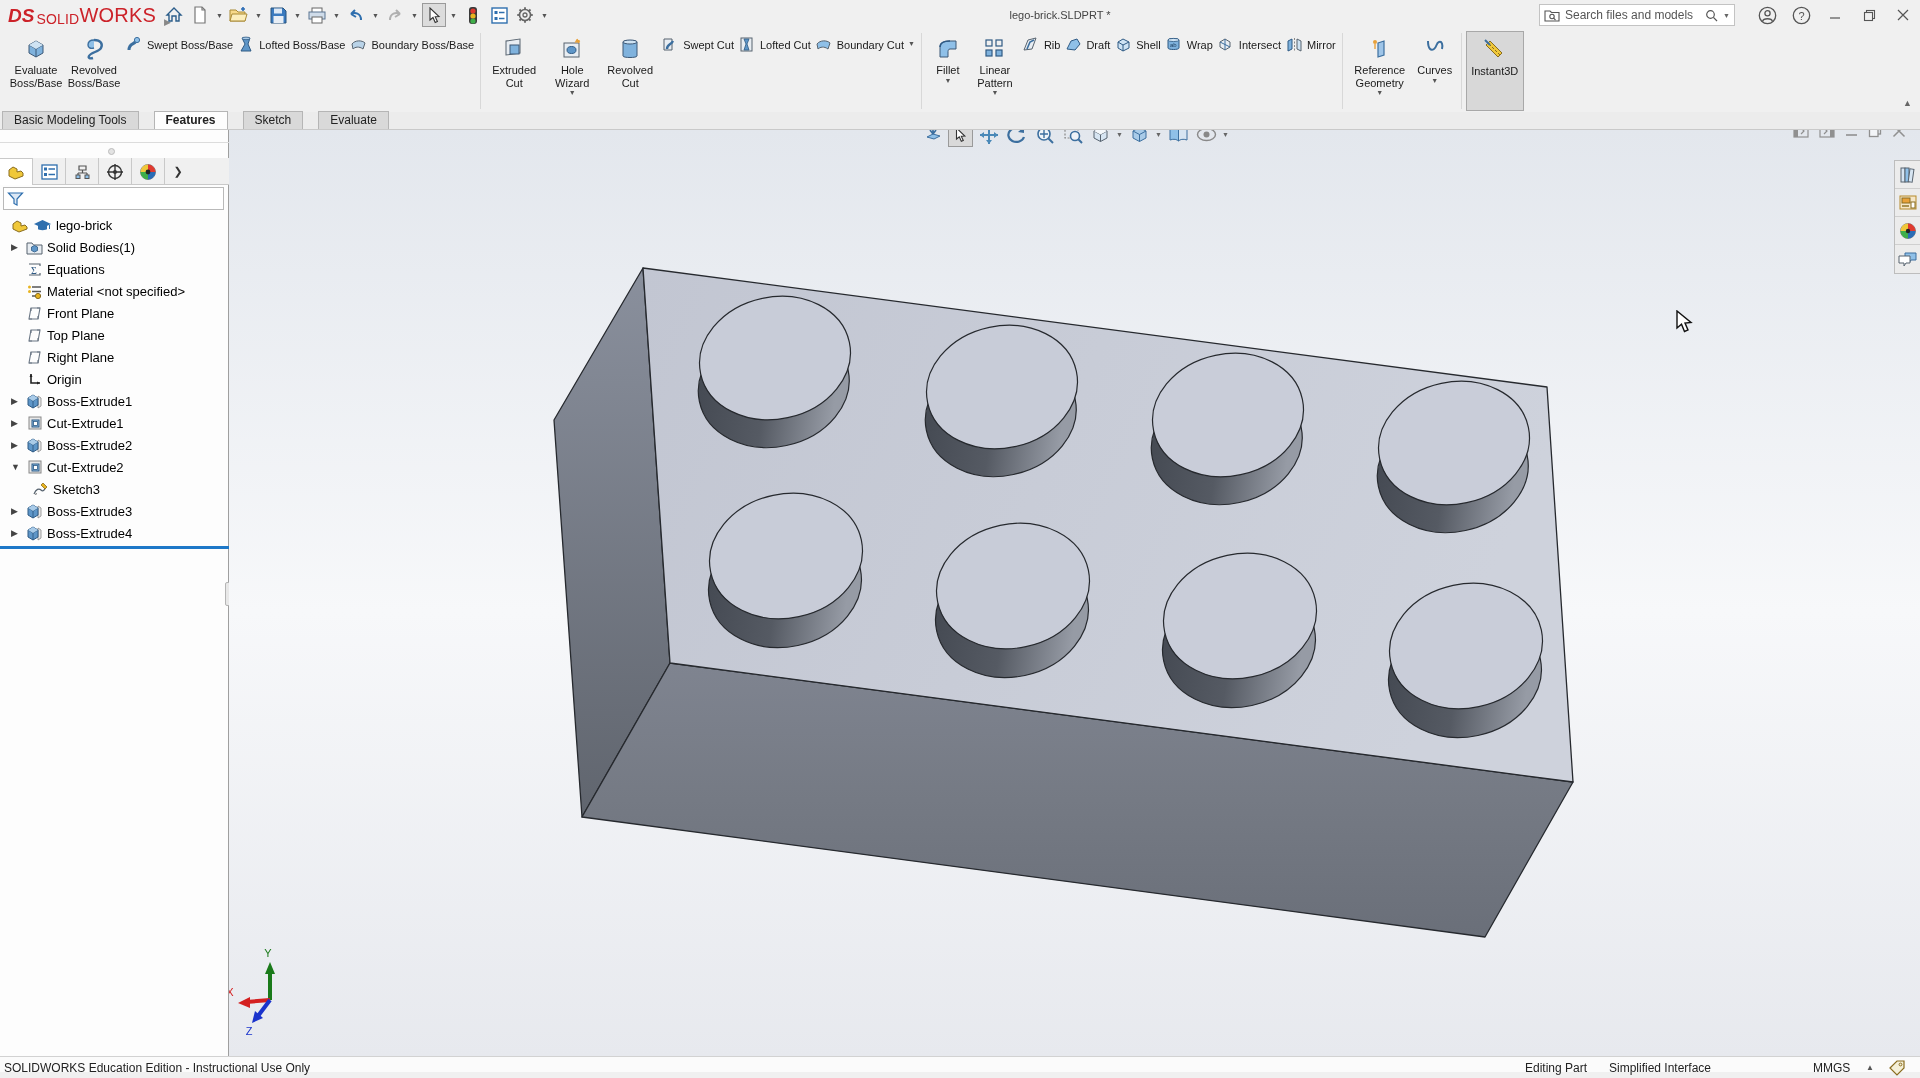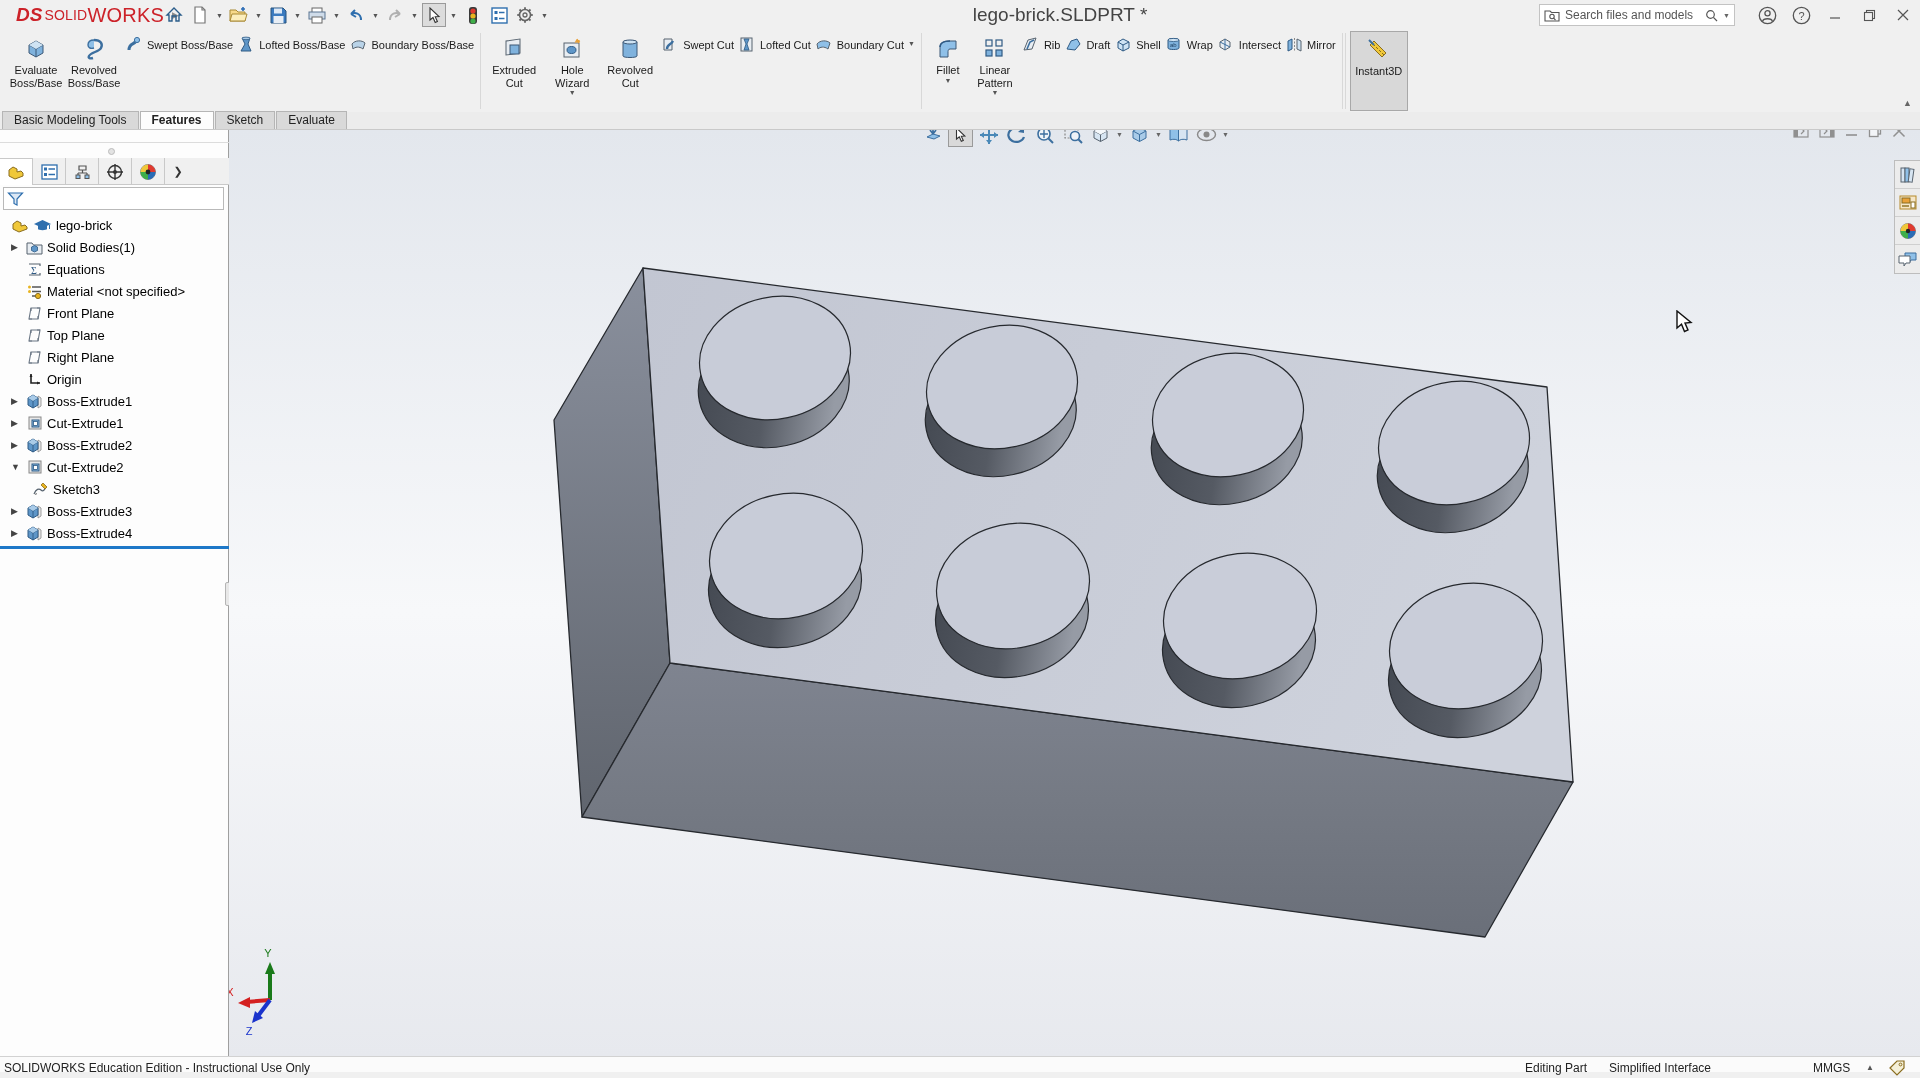--- a/index.html
+++ b/index.html
@@ -1,48 +1,48 @@
 <!DOCTYPE html>
 <html><head>
 <meta charset="utf-8">
 <style>
 *{margin:0;padding:0;box-sizing:border-box}
 body{font-family:"Liberation Sans",sans-serif;width:1920px;height:1078px;overflow:hidden;background:#f0f0f0}
 #app{position:relative;width:1920px;height:1078px}
 
 .titlebar{position:absolute;left:0;top:0;width:1920px;height:30px;background:#f0f0f0;display:flex;align-items:center}
-.logo{display:flex;align-items:center;padding-left:16px;width:150px}
+.logo{display:flex;align-items:flex-end;padding-left:8px;width:150px}
 .logo-ds{font-style:italic;font-weight:bold;font-size:19px;color:#cc2229;margin-right:2px}
 .logo-solid{font-weight:normal;font-size:14px;color:#cc2229;letter-spacing:.2px}
 .logo-works{font-size:20px;color:#cc2229;letter-spacing:.2px}
 .logo-arrow{color:#888;font-size:9px;margin-left:8px}
 .qat{display:flex;align-items:center;gap:2px;margin-left:12px}
 .qbtn{width:24px;height:24px;display:flex;align-items:center;justify-content:center}
 .qdd{width:11px;height:24px;display:flex;align-items:center;justify-content:center;color:#555;font-size:7px}
 .qbtn.pressed{background:#dcdcdc;border:1px solid #9a9a9a}
-.tb-title{position:absolute;left:930px;top:0;width:260px;height:30px;display:flex;align-items:center;justify-content:center;font-size:19px;color:#444}
+.tb-title{position:absolute;left:930px;top:0;width:260px;height:30px;display:flex;align-items:center;justify-content:center;font-size:11px;color:#444}
 .searchbox{position:absolute;left:1539px;top:4px;width:196px;height:22px;background:#fff;border:1px solid #c3c3c3;display:flex;align-items:center;font-size:12px;color:#666;padding:0 4px;gap:5px}
 .searchbox .ph{flex:1;color:#555}
 .tb-right{position:absolute;right:0;top:0;height:30px;display:flex;align-items:center}
 .tbicon{width:34px;height:30px;display:flex;align-items:center;justify-content:center;color:#555}
 
 .ribbon{position:absolute;left:0;top:30px;width:1920px;height:82px;background:#f0f0f0;display:flex;padding-left:4px}
 .rgroup{display:flex;align-items:flex-start;padding:1px 3px}
 .rsep{width:1px;background:#d8d8d8;margin:3px 1px}
 .rbig{width:58px;display:flex;flex-direction:column;align-items:center;text-align:center;font-size:11px;line-height:12.5px;color:#1a1a1a;padding-top:3px;height:80px}
 .rbig .ric{height:30px;display:flex;align-items:center;justify-content:center}
 .rbig.pressed{background:#d8d8d8;border:1px solid #a8a8a8}
 .rstack{display:flex;flex-direction:row;padding-top:3px}
 .rsmall{display:flex;align-items:center;height:21px;font-size:11px;color:#1a1a1a;gap:4px;padding:0 2px}
 .rsmall .ric{width:18px;display:flex;justify-content:center}
 .rdd{font-size:7px;color:#555;text-align:center;height:10px;line-height:8px}
 .ribbon-collapse{position:absolute;right:8px;top:98px;color:#666;font-size:9px}
 
 .tabrow{position:absolute;left:0;top:112px;width:1920px;height:18px;background:#ececec;display:flex;align-items:flex-end;padding-left:2px;border-bottom:1px solid #c9c9c9}
-.tab{height:18px;padding:1px 11px 2px;background:#d9d9d9;border:1px solid #b5b5b5;border-bottom:none;font-size:12px;color:#222;margin-right:1px;display:flex;align-items:center}
+.tab{height:18px;padding:1px 11px 2px;background:#d9d9d9;border:1px solid #b5b5b5;border-bottom:none;font-size:12px;color:#222;margin-right:15px;display:flex;align-items:center}
 .tab.active{background:#fdfdfd;font-weight:bold}
 
 .main{position:absolute;left:0;top:130px;width:1920px;height:926px;display:flex}
 .lpanel{position:relative;width:229px;height:926px;background:#fdfdfd;border-right:1px solid #9f9f9f}
 .lp-dot{position:absolute;left:108px;top:18px;width:7px;height:7px;border-radius:50%;background:#e3e3e3;border:1px solid #bbb}
 .lp-topline{position:absolute;left:0;top:12px;width:229px;height:1px;background:#dcdcdc}
 .fmtabs{position:absolute;left:0;top:28px;width:229px;height:27px;display:flex;border-bottom:1px solid #c9c9c9;background:#f0f0f0}
 .fmtab{width:33px;height:27px;display:flex;align-items:center;justify-content:center;border-right:1px solid #c9c9c9}
 .fmtab.active{background:#fff;border-top:1px solid #c9c9c9}
 .fmtab.more{width:26px;border-right:none;color:#333;font-size:11px}
@@ -416,20 +416,42 @@
                 <path d="M2 5 L6 3 L6 13 L2 15 Z" fill="#7fb2dd" stroke="#2f5a84"></path>
                 <path d="M15 5 L11 3 L11 13 L15 15 Z" fill="#cfe3f3" stroke="#57636f"></path>
                 <path d="M8.5 2 L8.5 15" stroke="#888" stroke-dasharray="2 1.5"></path>
               </svg>
             </span>
             <span>Mirror</span>
           </div>
       </div>
     </div>
     <div class="rsep"></div>
+    <div class="rgroup">
+      <div class="rbig" style="width:66px">
+        <div class="ric">
+            <svg width="24" height="24" viewBox="0 0 24 24">
+              <path d="M10 6 L16 4 L16 18 L10 20 Z" fill="#9fc5e8" stroke="#3c6f9f" stroke-width="1.2"></path>
+              <circle cx="7" cy="5" r="2" fill="#e8a13a"></circle>
+              <path d="M7 7 L7 12" stroke="#e8a13a" stroke-width="1.4"></path>
+            </svg>
+          </div>
+        <span>Reference Geometry</span>
+        <div class="rdd">▼</div>
+      </div>
+      <div class="rbig" style="width:44px">
+        <div class="ric">
+            <svg width="24" height="24" viewBox="0 0 24 24">
+              <path d="M5 4 C5 12 8 14 11 12 C14 10 13 6 16 5 C19 4 20 8 19 12" fill="none" stroke="#3c6f9f" stroke-width="2"></path>
+            </svg>
+          </div>
+        <span>Curves</span>
+        <div class="rdd">▼</div>
+      </div>
+    </div>
     <div class="rsep"></div>
     <div class="rgroup">
       <div class="rbig pressed" style="width:58px">
         <div class="ric">
             <svg width="26" height="26" viewBox="0 0 26 26">
               <path d="M4 8 L16 20 L20 16 L8 4 Z" fill="#f0c83a" stroke="#8a6d1f" stroke-width="1"></path>
               <path d="M7 7 l2 2 M10 10 l2 2 M13 13 l2 2 M16 16 l2 2" stroke="#8a6d1f" stroke-width="1"></path>
               <path d="M3 3 L8 8" stroke="#3c6f9f" stroke-width="2"></path>
             </svg>
           </div>

